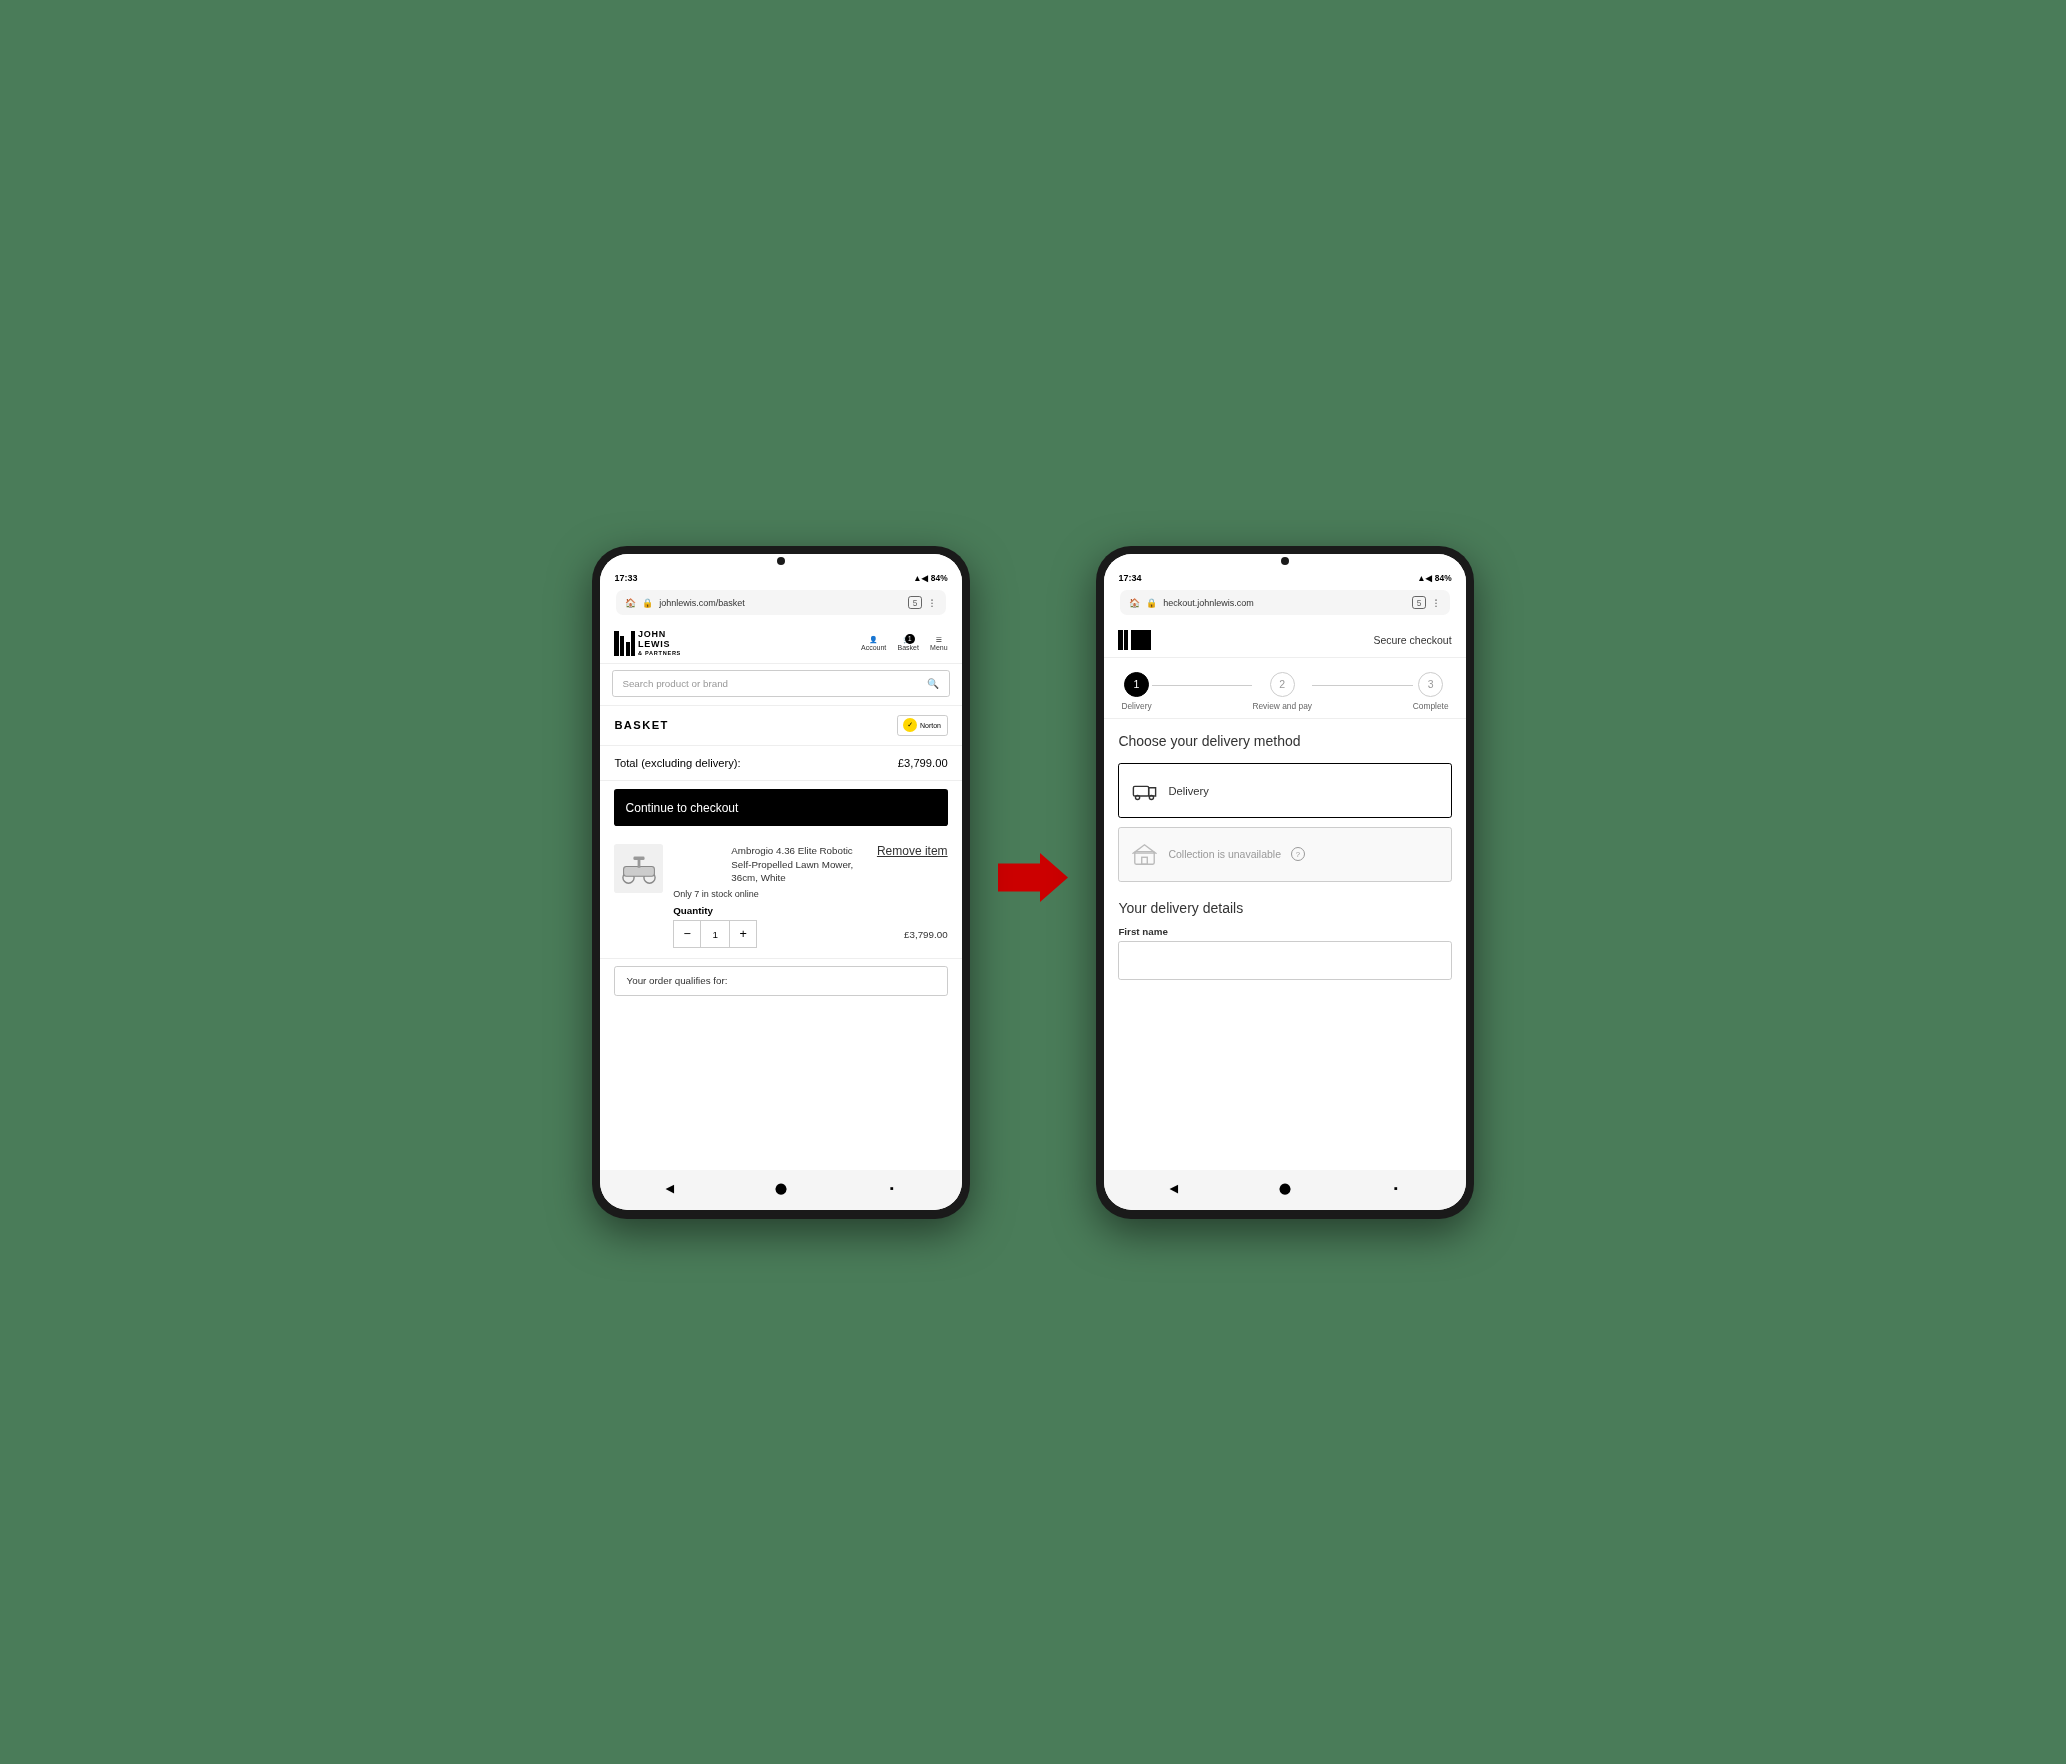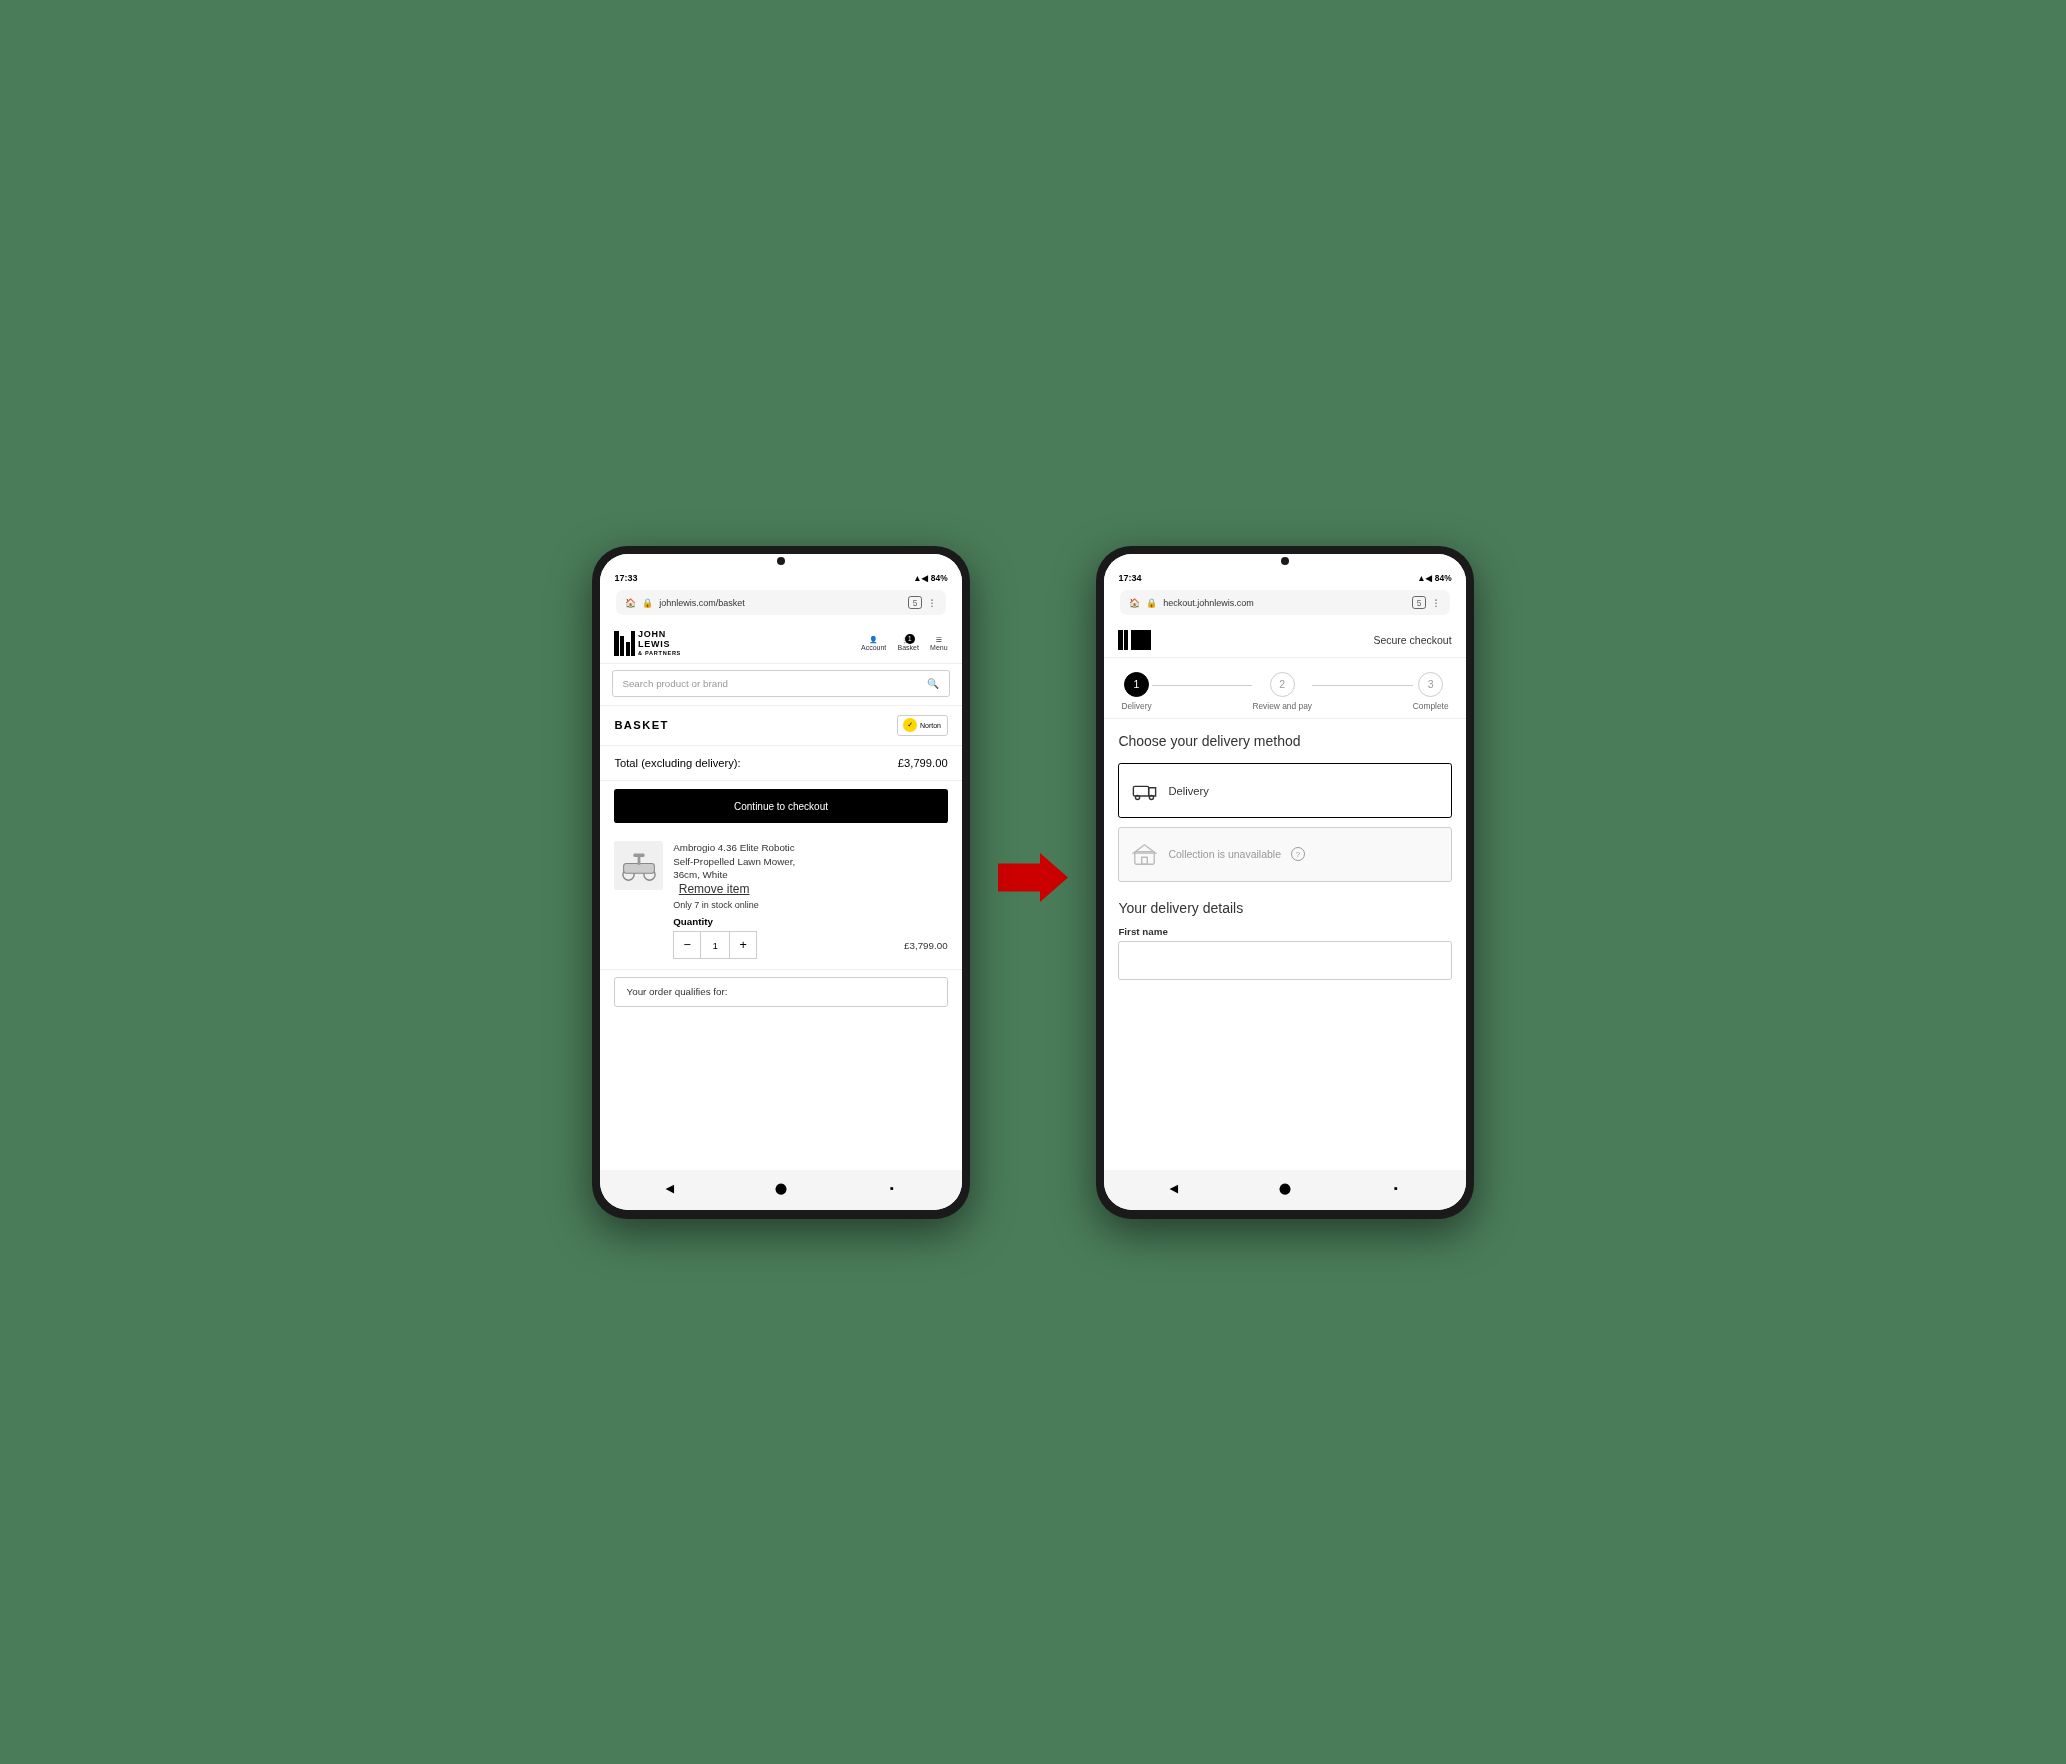--- a/index.html
+++ b/index.html
@@ -176,24 +176,23 @@
       justify-content: space-between;
       padding: 11.2px 14px;
       font-size: 11.2px;
       border-bottom: 0.7px solid #eee;
       text-align: right;
     }
     .checkout-btn {
       margin: 8.4px 14px;
       background: #000;
       color: #fff;
-      text-align: center;
       padding: 11.2px;
       border-radius: 2.8px;
-      font-size: 10px;
+      font-size: 12px;
       cursor: pointer;
     }
     .product-row {
       display: flex;
       gap: 9.8px;
       padding: 9.8px 14px;
       border-bottom: 0.7px solid #eee;
     }
     .product-img {
       width: 49px; height: 49px;
@@ -424,21 +423,21 @@
           <div class="product-img">
             <svg width="42" height="35" viewBox="0 0 60 50">
               <ellipse cx="15" cy="38" rx="8" ry="8" fill="none" stroke="#888" stroke-width="2"></ellipse>
               <ellipse cx="45" cy="38" rx="8" ry="8" fill="none" stroke="#888" stroke-width="2"></ellipse>
               <rect x="8" y="22" width="44" height="14" rx="4" fill="#ccc" stroke="#888" stroke-width="1.5"></rect>
               <rect x="28" y="10" width="4" height="14" fill="#999"></rect>
               <rect x="22" y="8" width="16" height="5" rx="2" fill="#999"></rect>
             </svg>
           </div>
           <div class="product-info">
-            <div style="display:flex; justify-content:flex-end;flex-direction:column;">
+            <div style="display:flex; justify-content:flex-end;">
               <span style="font-size:9.8px;line-height:1.4;color:#333;max-width:140px;">Ambrogio 4.36 Elite Robotic Self-Propelled Lawn Mower, 36cm, White</span>
               <span class="remove-link" style="white-space:nowrap;margin-left:5.6px;">Remove item</span>
             </div>
             <div style="font-size:9px;color:#333;margin-top:4.2px;">Only 7 in stock online</div>
             <div style="font-size:9.8px;font-weight:700;margin-top:5.6px;">Quantity</div>
             <div style="display:flex;align-items:center;gap:0;margin-top:4.2px;justify-content:space-between;">
               <div style="display:flex;">
                 <div class="qty-btn">−</div>
                 <div class="qty-val">1</div>
                 <div class="qty-btn">+</div>

